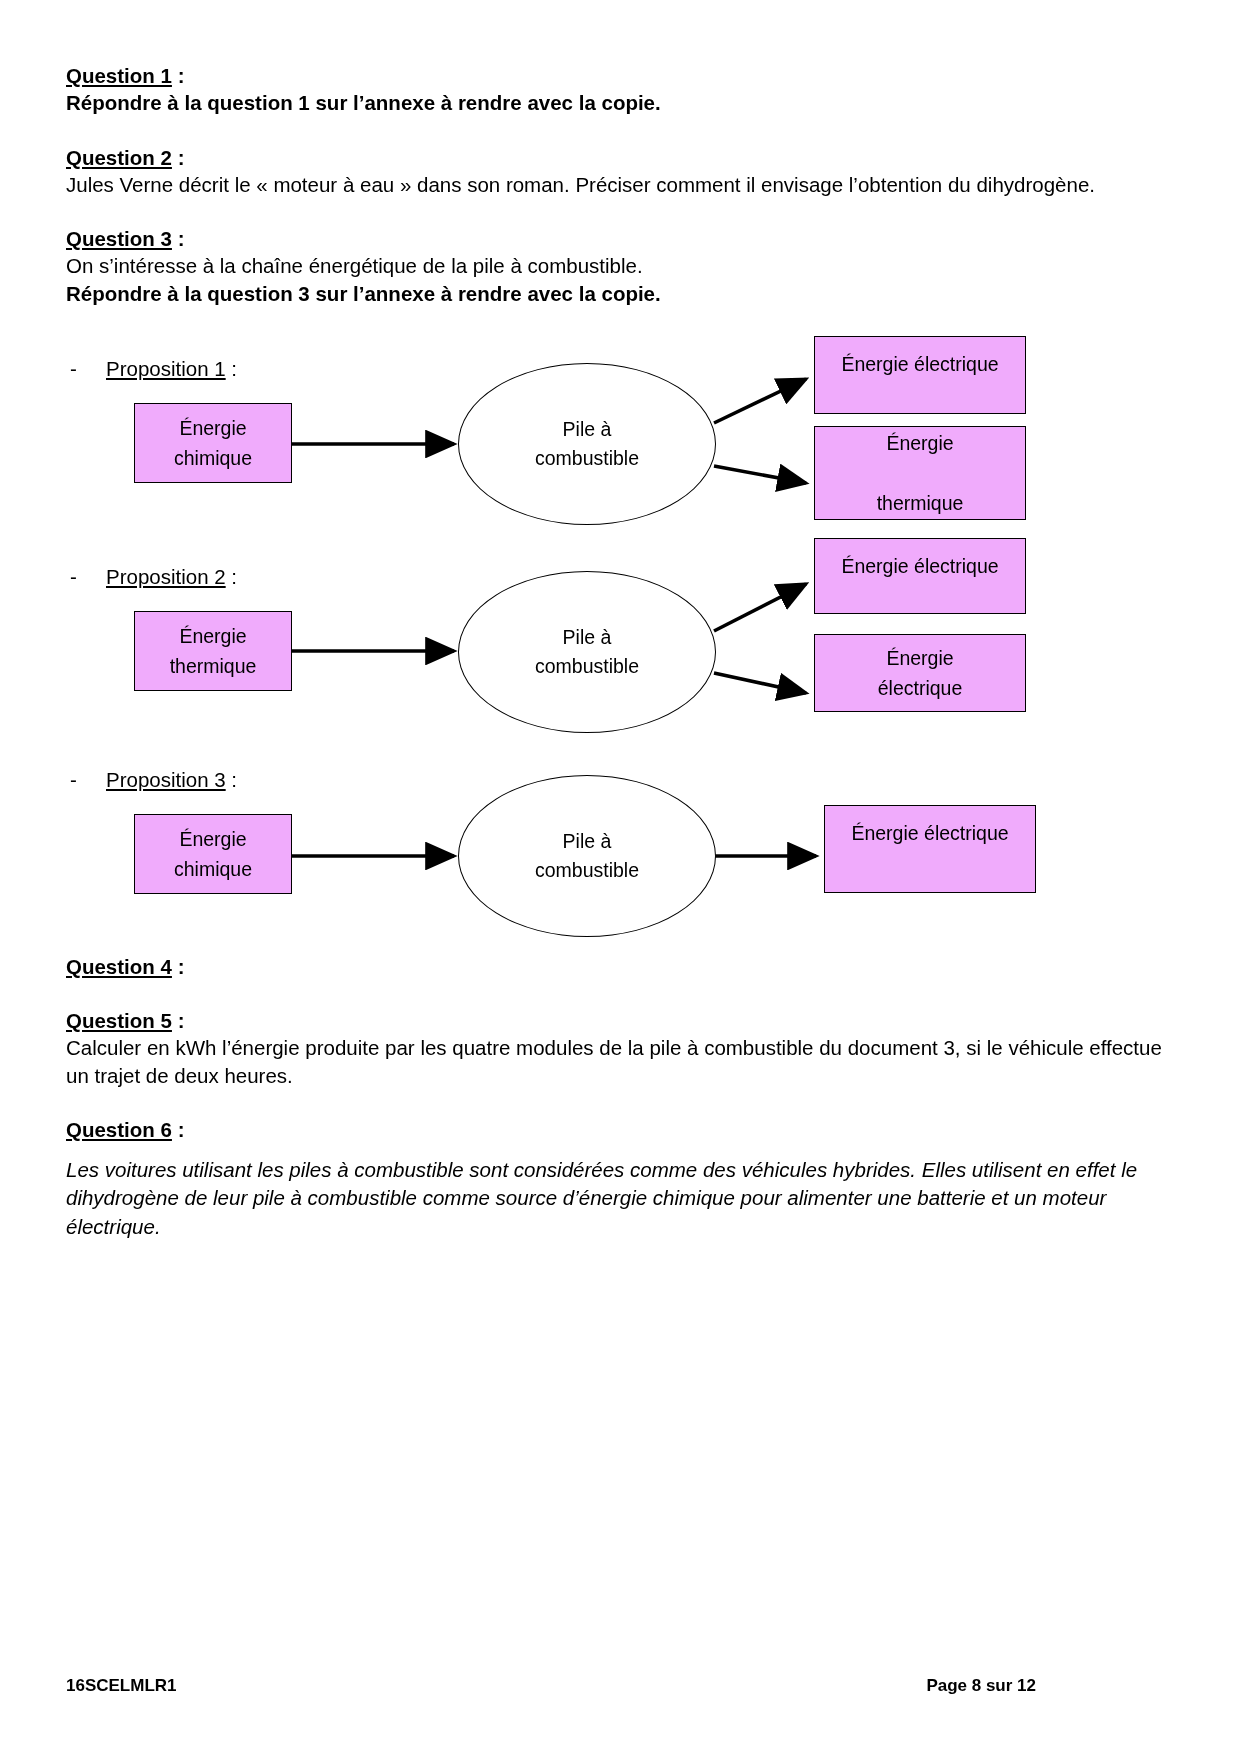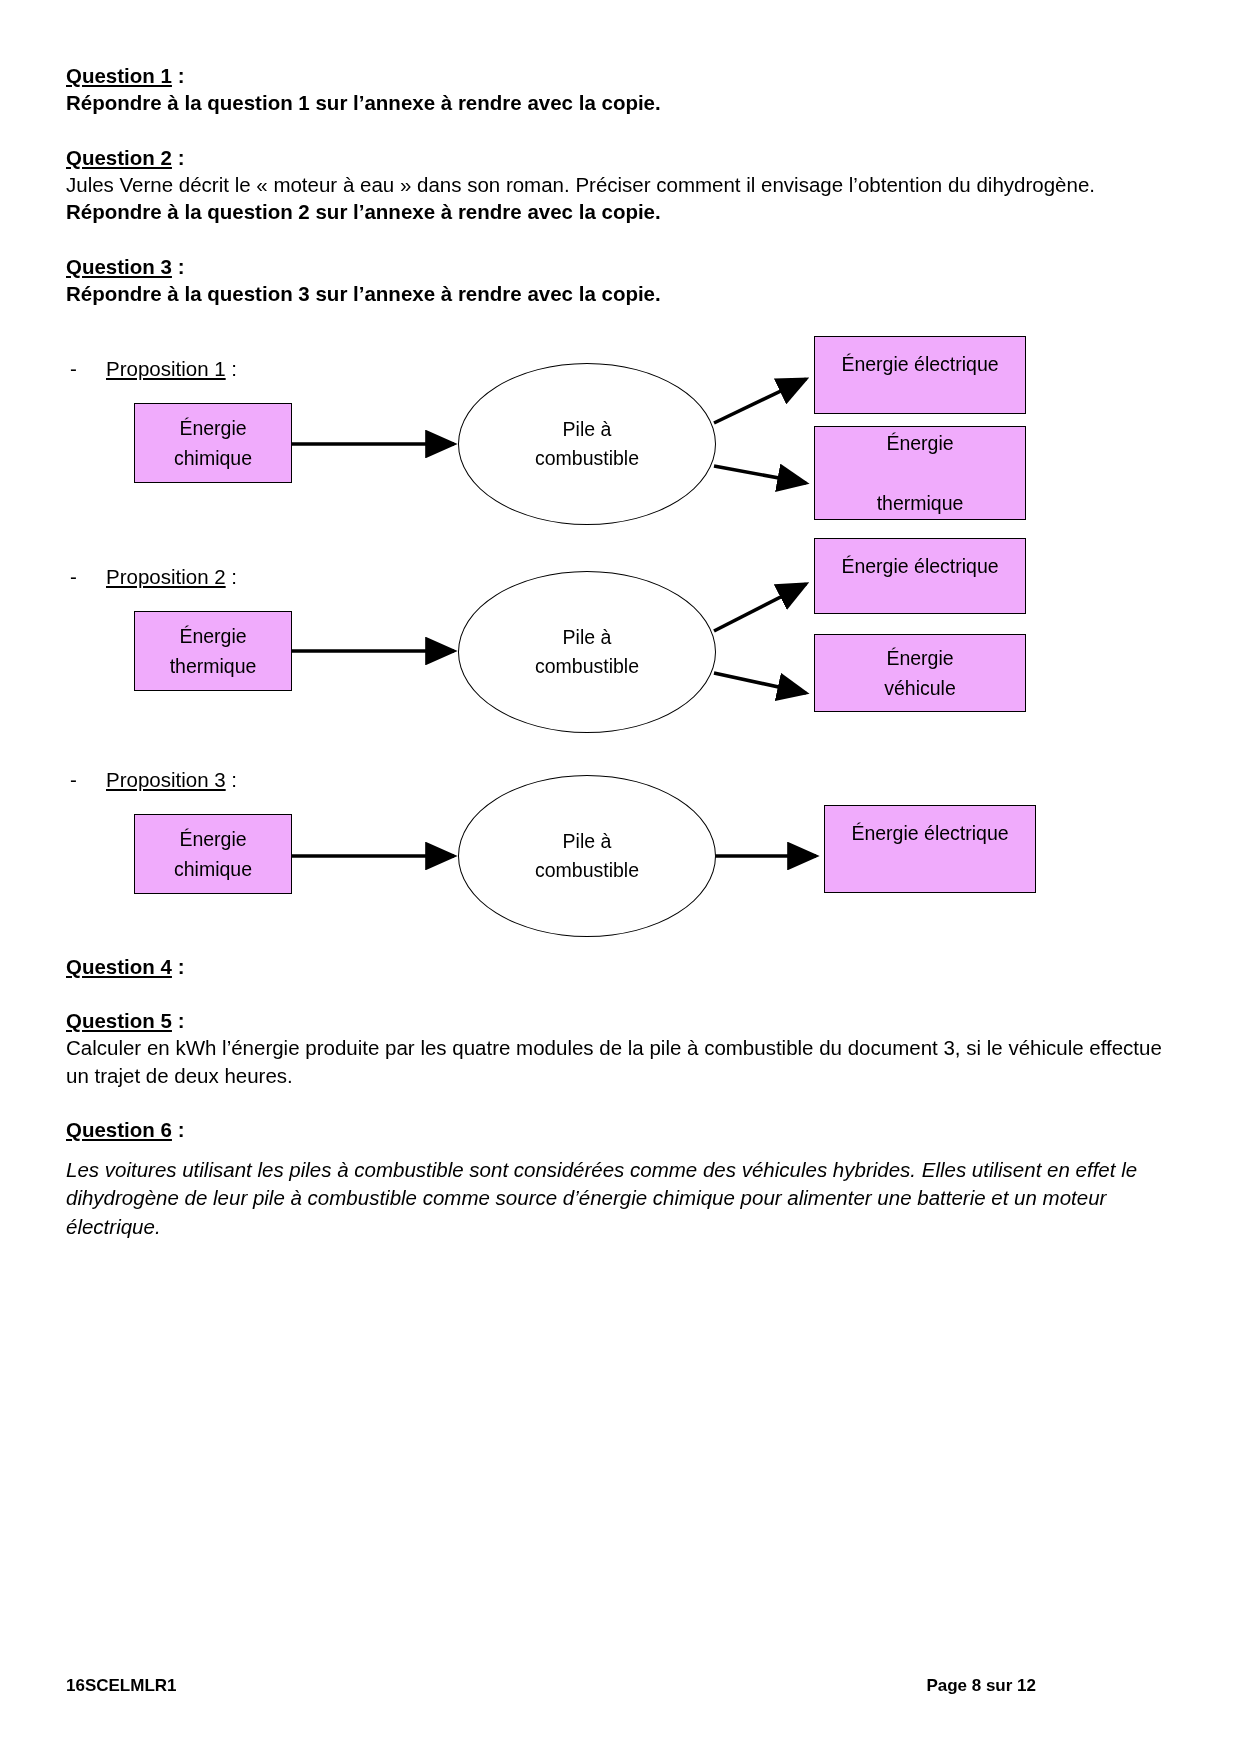--- a/index.html
+++ b/index.html
@@ -141,27 +141,27 @@
   <div>
     <p class="qtitle"><span class="u">Question 1</span><span> :</span></p>
     <p class="bold-text">Répondre à la question 1 sur l’annexe à rendre avec la copie.</p>
   </div>
 
   <div class="gap-md"></div>
 
   <div>
     <p class="qtitle"><span class="u">Question 2</span><span> :</span></p>
     <p class="body-text">Jules Verne décrit le « moteur à eau » dans son roman. Préciser comment il envisage l’obtention du dihydrogène.</p>
-    <p class="bold-text">Répondre à la question 2 sur l’annexe à rendre avec la copie.</p>
   </div>
 
   <div class="gap-md"></div>
 
   <div>
     <p class="qtitle"><span class="u">Question 3</span><span> :</span></p>
+    <p class="body-text">On s’intéresse à la chaîne énergétique de la pile à combustible.</p>
     <p class="bold-text">Répondre à la question 3 sur l’annexe à rendre avec la copie.</p>
   </div>
 
   <div class="diagrams">
 
     <svg class="arrow-svg" viewBox="0 0 1108 595">
       <defs>
         <marker id="ah" markerWidth="9" markerHeight="8" refX="8" refY="4" orient="auto">
           <polygon points="0,0 9,4 0,8" fill="#000"></polygon>
         </marker>
@@ -215,21 +215,21 @@
           <span>Pile à</span><br>
           <span>combustible</span>
         </span>
       </div>
       <div class="dbox top-align" style="left:748px; top:207px; width:212px; height:76px;">
         <span>Énergie électrique</span>
       </div>
       <div class="dbox" style="left:748px; top:303px; width:212px; height:78px;">
         <span>
           <span>Énergie</span><br>
-          <span>véhicule</span>
+          <span>électrique</span>
         </span>
       </div>
     </div>
 
     <div class="prop-row">
       <div class="prop-label" style="left:40px; top:437px;">
         <span class="dash">-</span><span class="lbl">Proposition 3</span><span class="colon"> :</span>
       </div>
       <div class="dbox" style="left:68px; top:483px; width:158px; height:80px;">
         <span>Énergie chimique</span>

